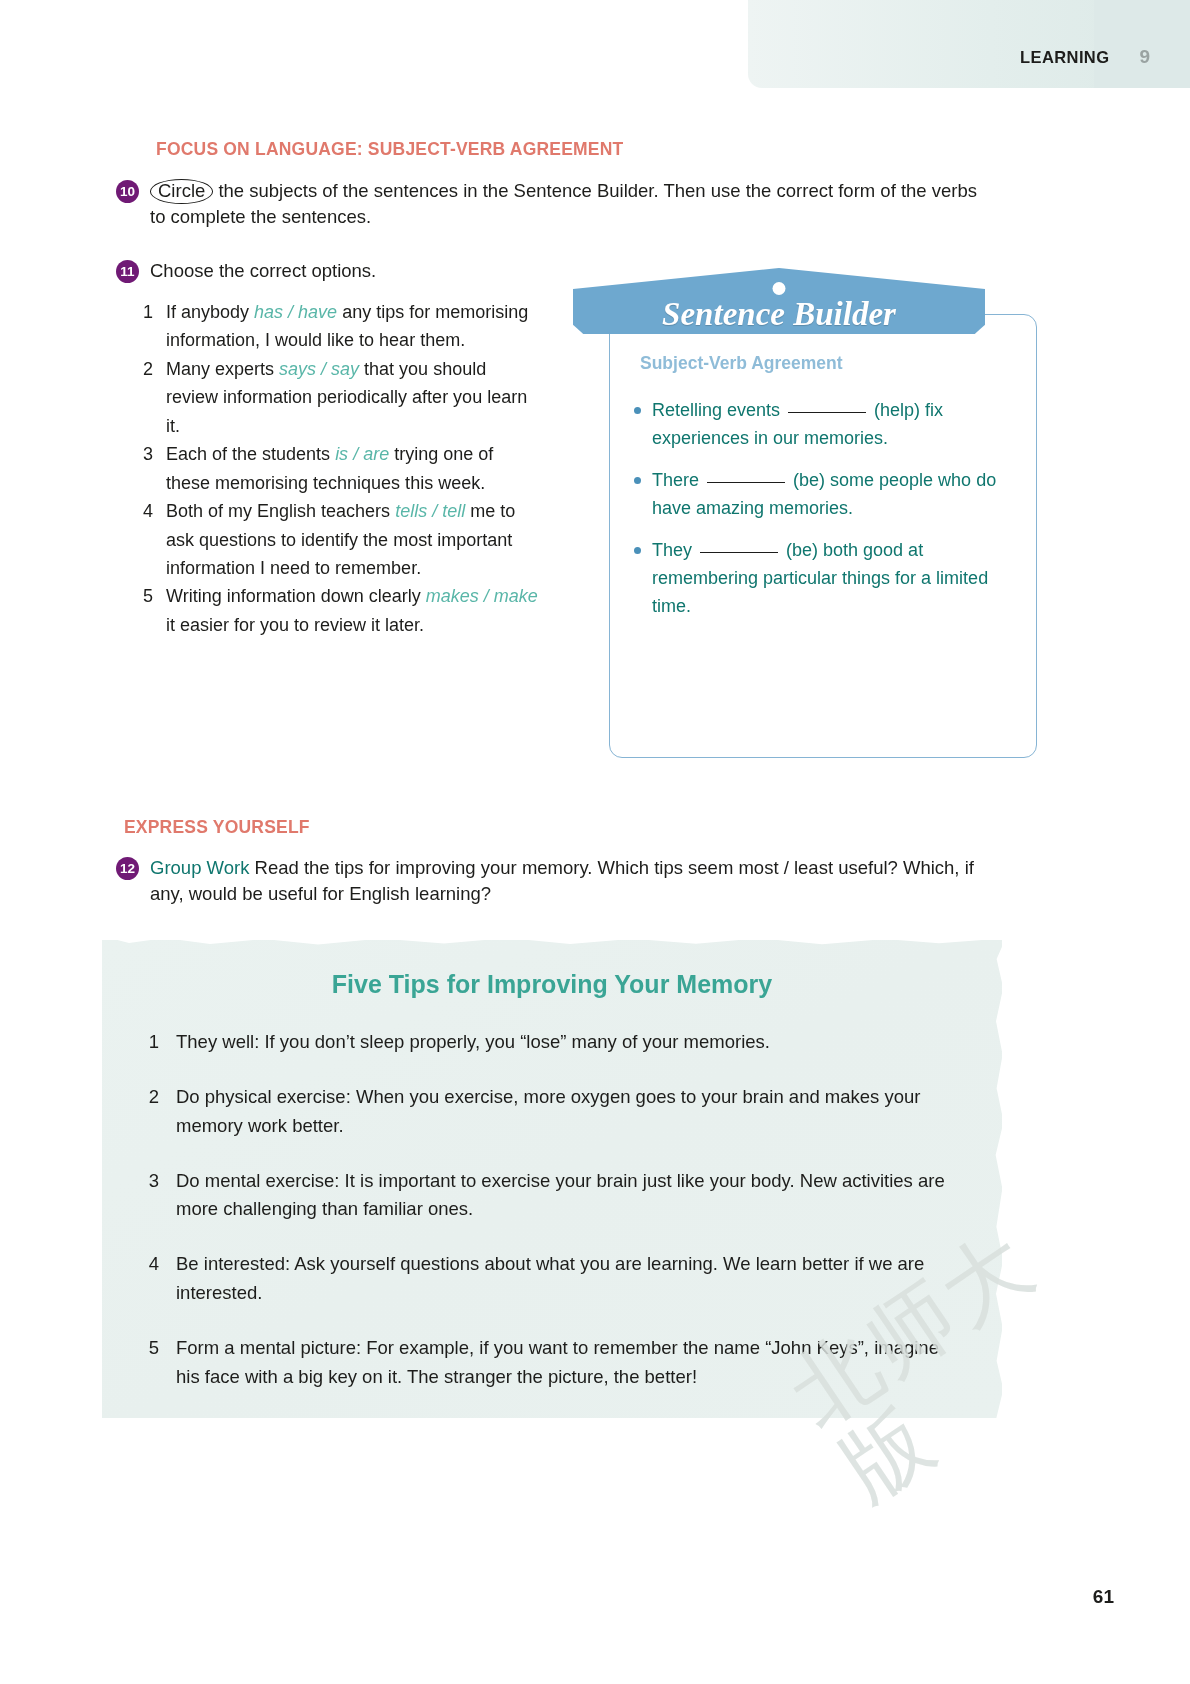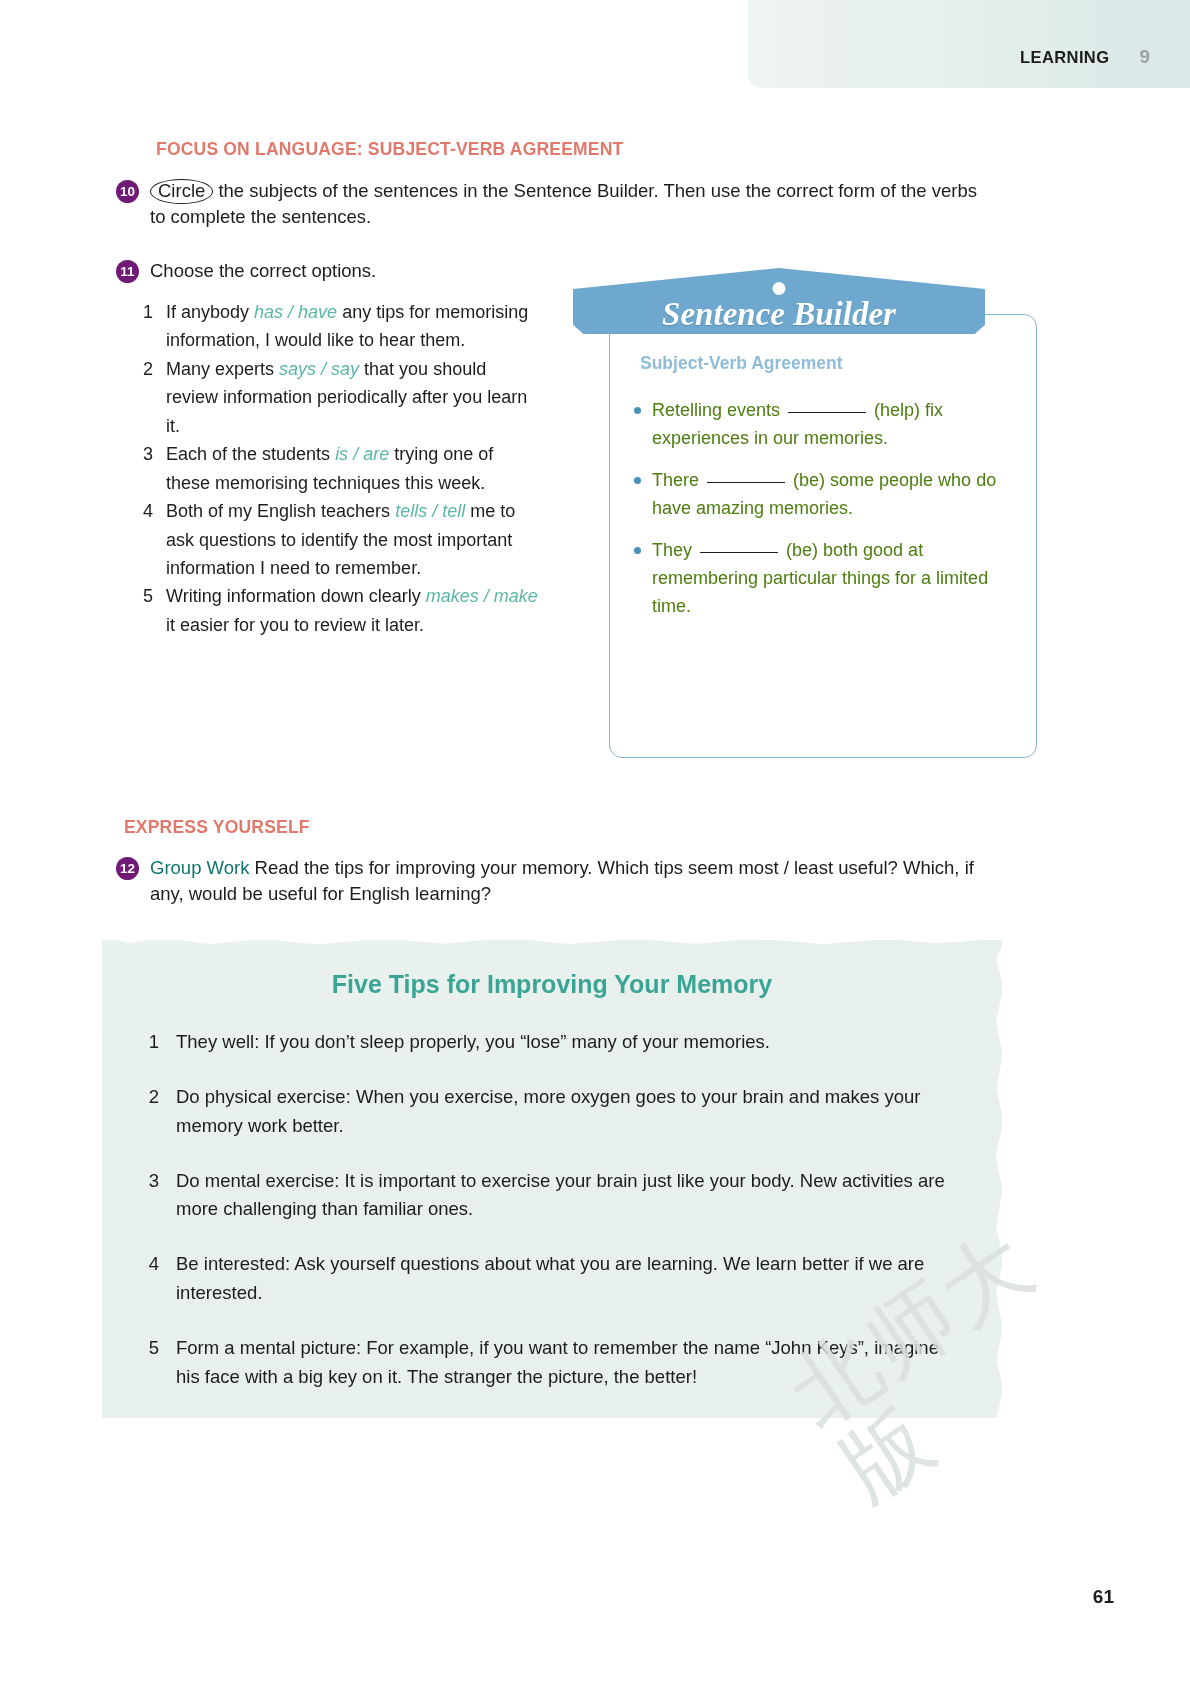--- a/index.html
+++ b/index.html
@@ -205,21 +205,21 @@
     width: 7px;
     height: 7px;
     border-radius: 50%;
     background: #4a90b9;
     margin-top: 11px;
     flex: 0 0 auto;
   }
   .sb-text {
     font-size: 18px;
     line-height: 1.56;
-    color: #4d7c0f;
+    color: #0f766e;
   }
   .blank {
     display: inline-block;
     width: 78px;
     border-bottom: 1.6px solid #1d1d1b;
     vertical-align: 3px;
     margin: 0 3px;
   }
 
   

